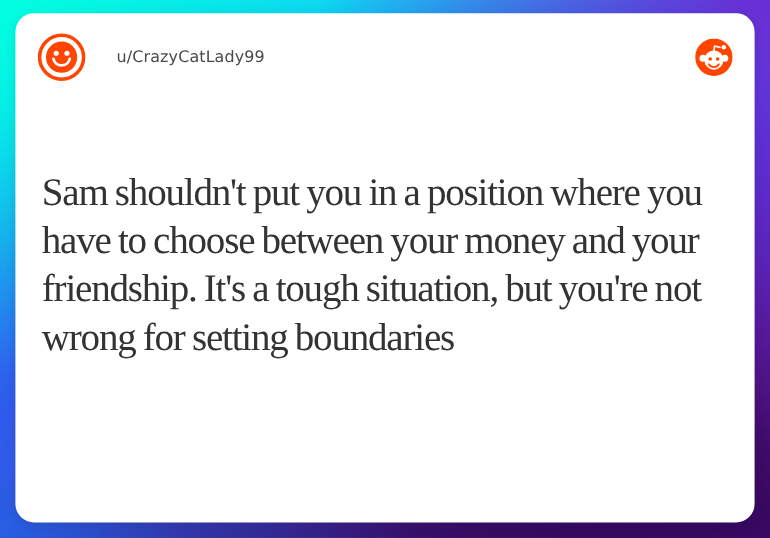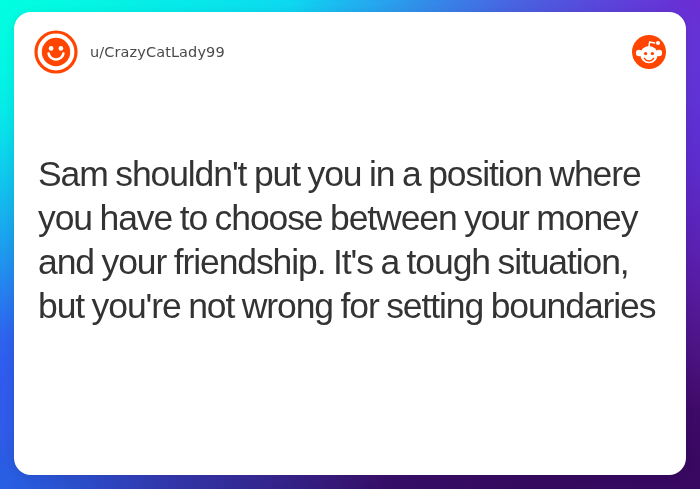--- a/index.html
+++ b/index.html
@@ -77,21 +77,21 @@
   }
 
   .avatar {
     width: 44px;
     height: 44px;
     flex: 0 0 44px;
     display: block;
   }
 
   .username {
-    margin-left: 12px;
+    margin-left: 28px;
     font-family: "DejaVu Sans", "Liberation Sans", sans-serif;
     font-size: 14.5px;
     letter-spacing: 0.1px;
     color: #4a4a4a;
     white-space: nowrap;
   }
 
   .header-spacer { flex: 1 1 auto; }
 
   .reddit-logo {
@@ -103,21 +103,21 @@
 
   
   .card-body {
     position: absolute;
     left: 24px;
     right: 26px;
     top: 140px;
   }
 
   .quote-text {
-    font-family: Liberation Sans, sans-serif;
+    font-family: Liberation Serif, serif;
     font-size: 35.5px;
     line-height: 44px;
     font-weight: 400;
     color: #333333;
     letter-spacing: -1.1px;
     word-spacing: -1.2px;
     margin: 0;
     white-space: pre-line;
   }
 </style>

